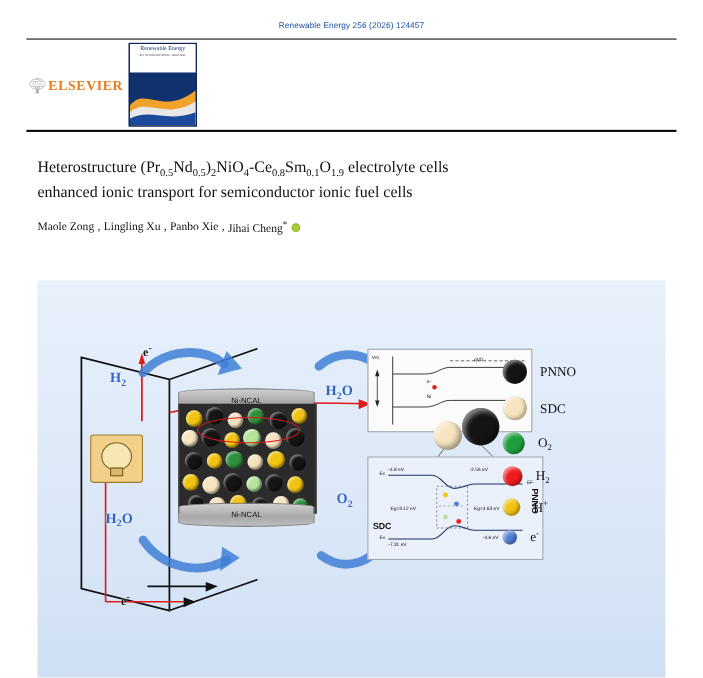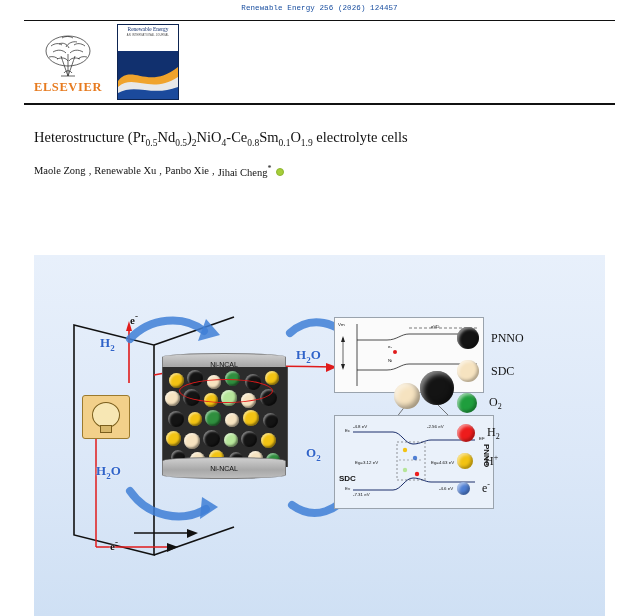--- a/index.html
+++ b/index.html
@@ -18,42 +18,42 @@
   .page {
     position: relative;
     width: 639px;
     height: 616px;
     background: #fff;
   }
 
   
   .running-head {
     text-align: center;
-    font-family: Liberation Mono, monospace;
+    font-family: Liberation Sans, sans-serif;
     font-size: 7.5px;
     color: #1a4fa0;
-    padding-top: 4px;
+    padding-top: 18px;
     letter-spacing: 0.1px;
   }
 
   
   .masthead {
     margin: 8px 24px 0 24px;
     border-top: 1.2px solid #111;
     border-bottom: 2.6px solid #111;
     display: flex;
     align-items: stretch;
     height: 82px;
     background: #fff;
   }
   .masthead-left {
     width: 88px;
     flex: none;
     display: flex;
-    flex-direction: column;
+    flex-direction: row;
     align-items: center;
     justify-content: center;
     padding: 2px 0 1px 0;
   }
   .elsevier-tree {
     width: 62px;
     height: 48px;
   }
   .elsevier-word {
     font-family: "Liberation Serif", serif;
@@ -434,26 +434,27 @@
           <path d="M0 36 C16 22 32 44 60 26 L60 48 L0 48 Z" fill="#e8e8e8"></path>
           <path d="M0 42 C18 32 34 46 60 36 L60 48 L0 48 Z" fill="#1b4a9c"></path>
         </svg>
       </div>
     </div>
   </div>
 
   <div class="article">
     <h1 class="art-title">
       <span>Heterostructure (Pr</span><sub>0.5</sub><span>Nd</span><sub>0.5</sub><span>)</span><sub>2</sub><span>NiO</span><sub>4</sub><span>-Ce</span><sub>0.8</sub><span>Sm</span><sub>0.1</sub><span>O</span><sub>1.9</sub><span> electrolyte cells</span><br>
+      <span>enhanced ionic transport for semiconductor ionic fuel cells</span>
     </h1>
 
     <div class="authors">
       <span class="author"><span>Maole Zong</span></span>
         <span class="sep">,</span>
-      <span class="author"><span>Renewable Xu</span></span>
+      <span class="author"><span>Lingling Xu</span></span>
         <span class="sep">,</span>
       <span class="author"><span>Panbo Xie</span></span>
         <span class="sep">,</span>
       <span class="author"><span>Jihai Cheng</span><span class="corr-star">*</span></span>
       <span class="orcid"></span>
     </div>
 
   </div>
 
   <div class="figure">

